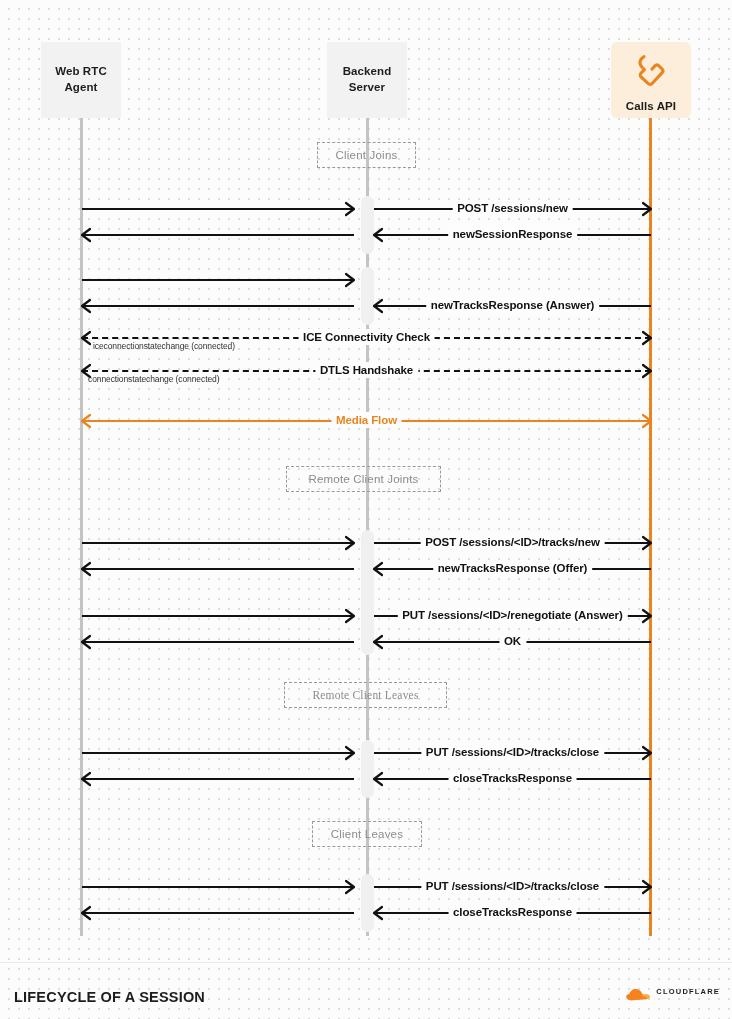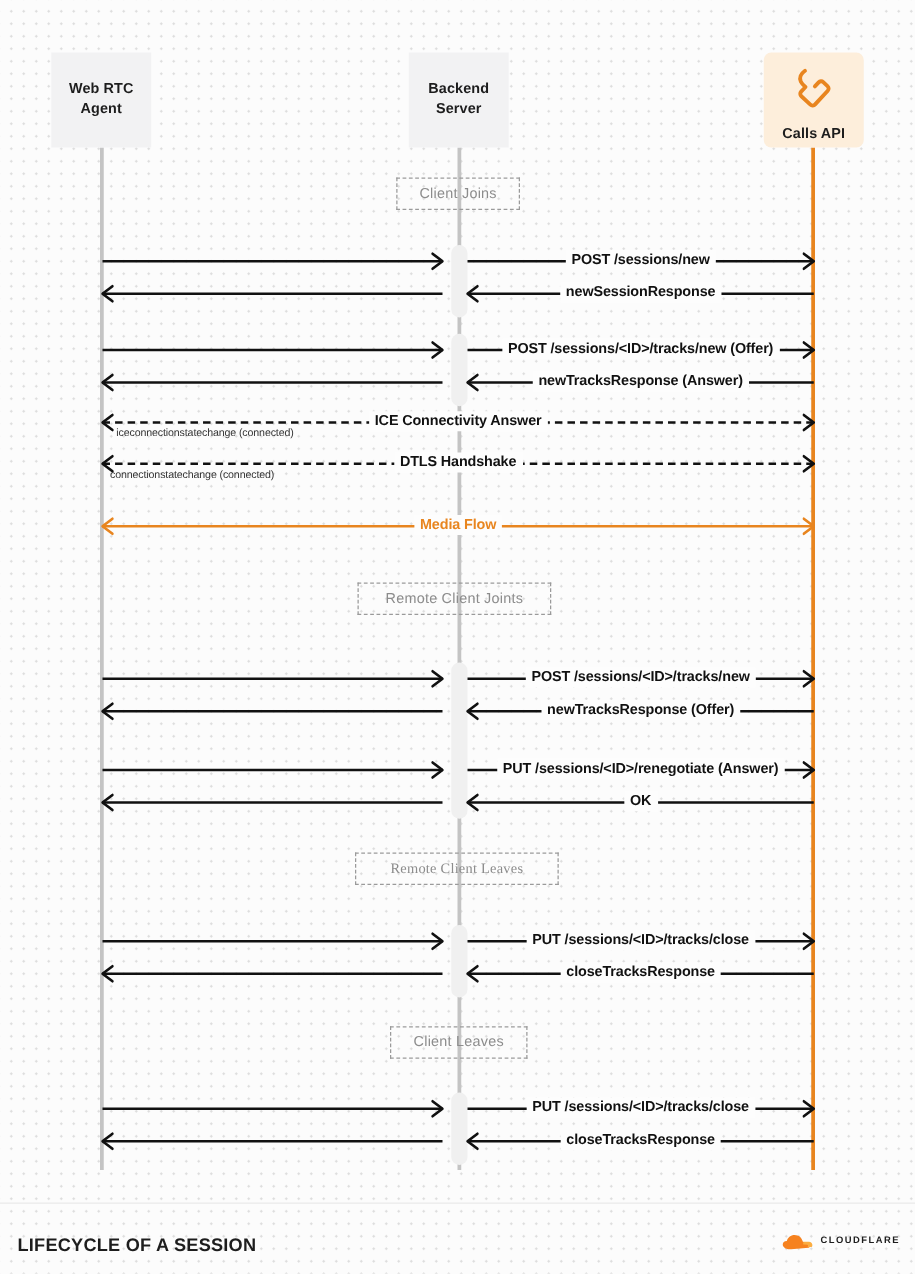--- a/index.html
+++ b/index.html
@@ -267,29 +267,20 @@
   </div>
 
   <div class="msg" style="left:82px; width:272px; top:272px;">
     <div class="line"></div>
     <div class="head" style="right:-1px;">
       <svg width="10" height="16" viewBox="0 0 10 16">
           <path d="M1 2 L9 8 L1 14" fill="none" stroke="#111" stroke-width="2.2" stroke-linecap="round" stroke-linejoin="round"></path>
         </svg>
     </div>
   </div>
-  <div class="msg" style="left:374px; width:277px; top:272px;">
-    <div class="line"></div>
-    <div class="head" style="right:-1px;">
-      <svg width="10" height="16" viewBox="0 0 10 16">
-          <path d="M1 2 L9 8 L1 14" fill="none" stroke="#111" stroke-width="2.2" stroke-linecap="round" stroke-linejoin="round"></path>
-        </svg>
-    </div>
-    <div class="caption">POST /sessions/&lt;ID&gt;/tracks/new (Offer)</div>
-  </div>
 
   <div class="msg" style="left:374px; width:277px; top:298px;">
     <div class="line"></div>
     <div class="head" style="left:-1px;">
       <svg width="10" height="16" viewBox="0 0 10 16">
           <path d="M9 2 L1 8 L9 14" fill="none" stroke="#111" stroke-width="2.2" stroke-linecap="round" stroke-linejoin="round"></path>
         </svg>
     </div>
     <div class="caption">newTracksResponse (Answer)</div>
   </div>
@@ -307,21 +298,21 @@
     <div class="head" style="left:-1px;">
       <svg width="10" height="16" viewBox="0 0 10 16">
           <path d="M9 2 L1 8 L9 14" fill="none" stroke="#111" stroke-width="2.2" stroke-linecap="round" stroke-linejoin="round"></path>
         </svg>
     </div>
     <div class="head" style="right:-1px;">
       <svg width="10" height="16" viewBox="0 0 10 16">
           <path d="M1 2 L9 8 L1 14" fill="none" stroke="#111" stroke-width="2.2" stroke-linecap="round" stroke-linejoin="round"></path>
         </svg>
     </div>
-    <div class="caption">ICE Connectivity Answer</div>
+    <div class="caption">ICE Connectivity Check</div>
   </div>
   <div class="sublabel" style="left:93px; top:341px;">iceconnectionstatechange (connected)</div>
 
   <div class="msg dashed" style="left:82px; width:569px; top:363px;">
     <div class="line"></div>
     <div class="head" style="left:-1px;">
       <svg width="10" height="16" viewBox="0 0 10 16">
           <path d="M9 2 L1 8 L9 14" fill="none" stroke="#111" stroke-width="2.2" stroke-linecap="round" stroke-linejoin="round"></path>
         </svg>
     </div>

